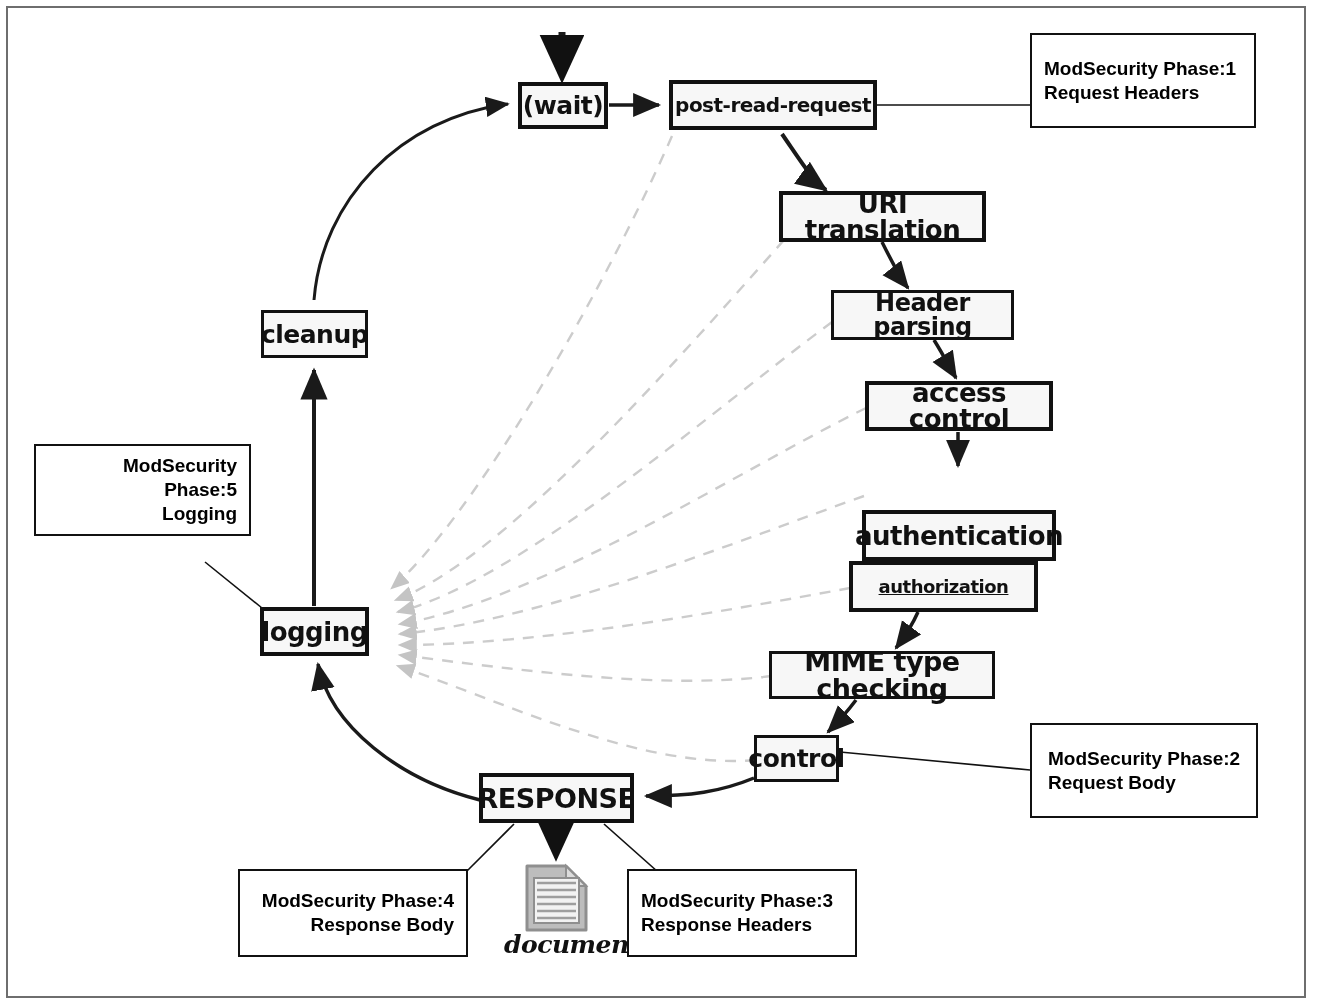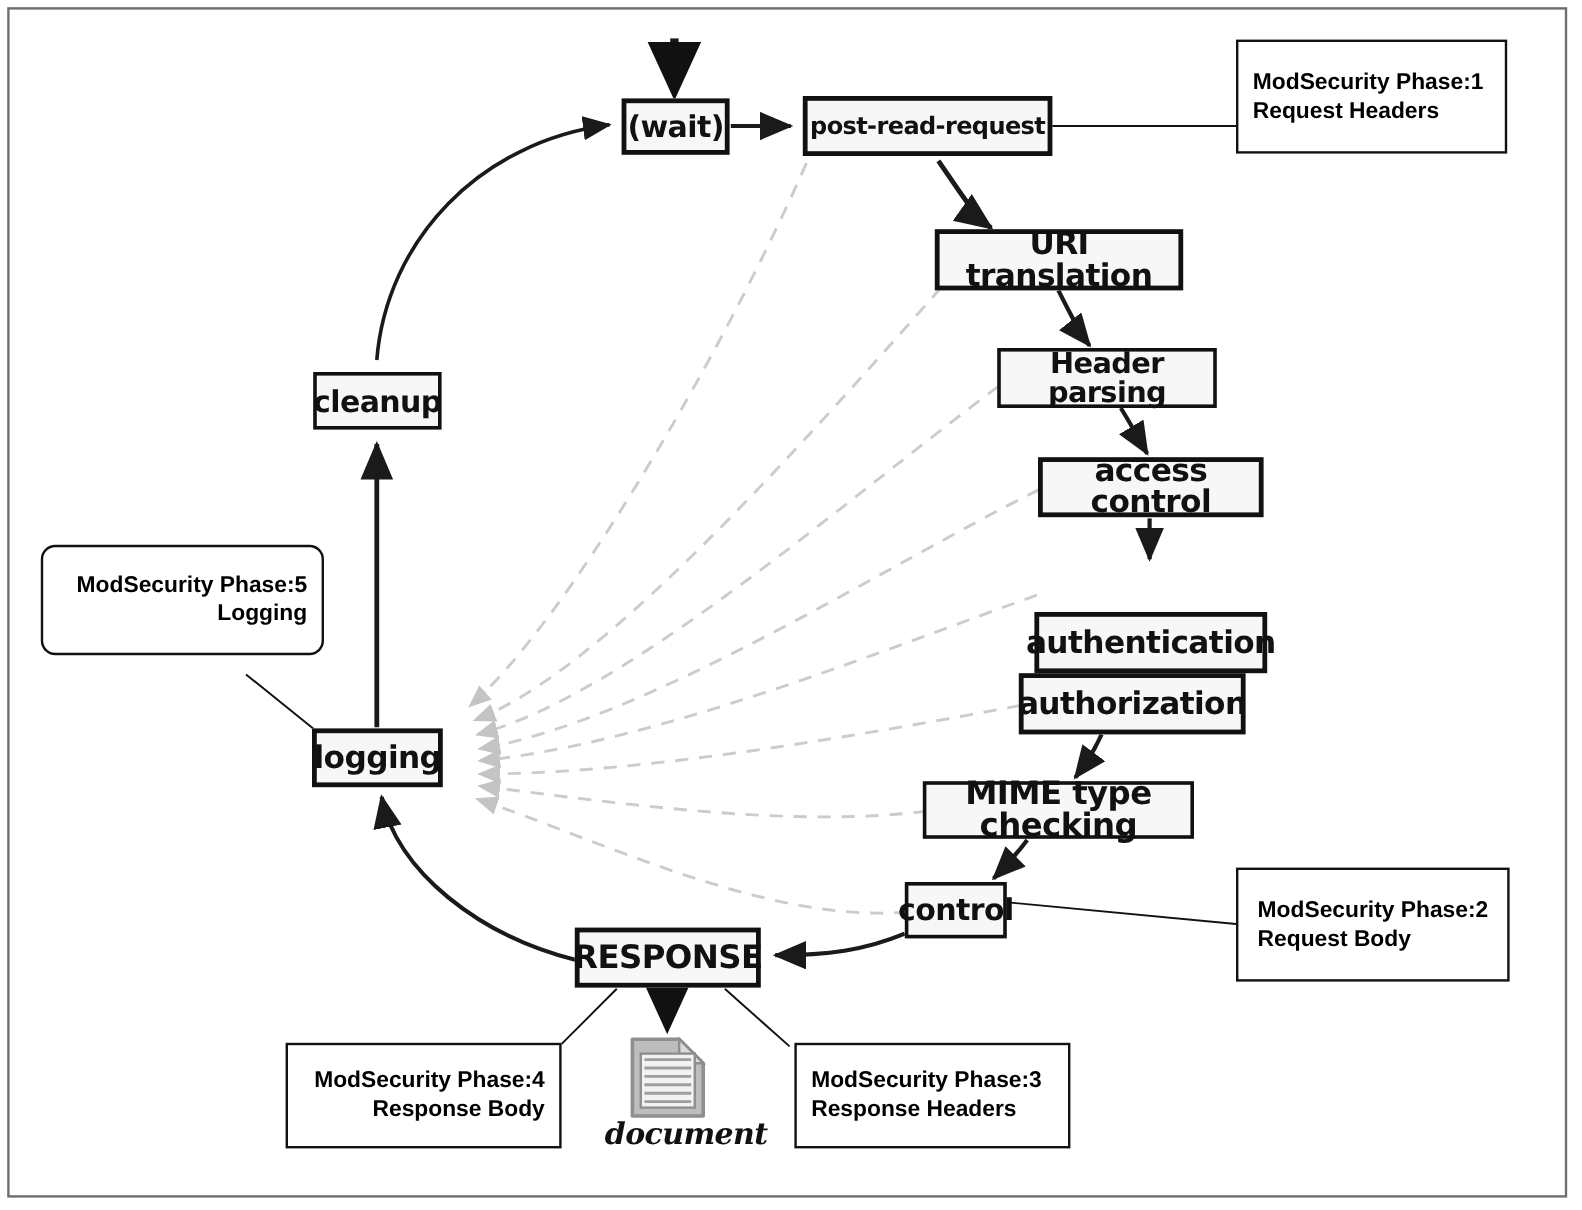--- a/index.html
+++ b/index.html
@@ -109,21 +109,21 @@
   </div>
 
   <div class="node thin" style="left:831px;top:290px;width:183px;height:50px;font-size:24px;">
     <span>Header parsing</span>
   </div>
 
   <div class="node" style="left:862px;top:470px;width:194px;height:51px;font-size:26px;margin-top:40px;">
     <span>authentication</span>
   </div>
 
-  <div class="node" style="left:849px;top:561px;width:189px;height:51px;font-size:26px;">
+  <div class="node" style="left:849px;top:561px;width:189px;height:51px;font-size:18px;text-decoration:underline;">
     <span>authorization</span>
   </div>
 
   <div class="node thin" style="left:769px;top:651px;width:226px;height:48px;font-size:27px;">
     <span>MIME type checking</span>
   </div>
 
   <div class="node thin" style="left:754px;top:735px;width:85px;height:47px;font-size:25px;">
     <span>control</span>
   </div>
@@ -161,28 +161,28 @@
   <div class="note left" style="left:1030px;top:33px;width:226px;height:95px;">
     <div>ModSecurity Phase:1</div>
     <div>Request Headers</div>
   </div>
 
   <div class="note left" style="left:1030px;top:723px;width:228px;height:95px;padding-left:16px;">
     <div>ModSecurity Phase:2</div>
     <div>Request Body</div>
   </div>
 
-  <div class="note left" style="left:662px;top:869px;width:230px;height:88px;">
+  <div class="note left" style="left:627px;top:869px;width:230px;height:88px;">
     <div>ModSecurity Phase:3</div>
     <div>Response Headers</div>
   </div>
 
   <div class="note right" style="left:238px;top:869px;width:230px;height:88px;">
     <div>ModSecurity Phase:4</div>
     <div>Response Body</div>
   </div>
 
-  <div class="note right" style="left:34px;top:454px;width:236px;height:92px;border-radius:12px;">
+  <div class="note right" style="left:34px;top:444px;width:217px;height:92px;">
     <div>ModSecurity Phase:5</div>
     <div>Logging</div>
   </div>
 
 </div>
 
 </body></html>

